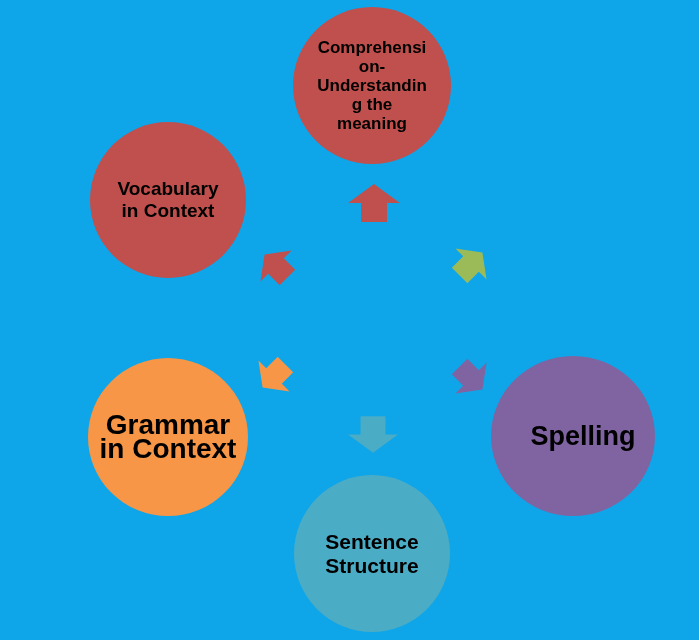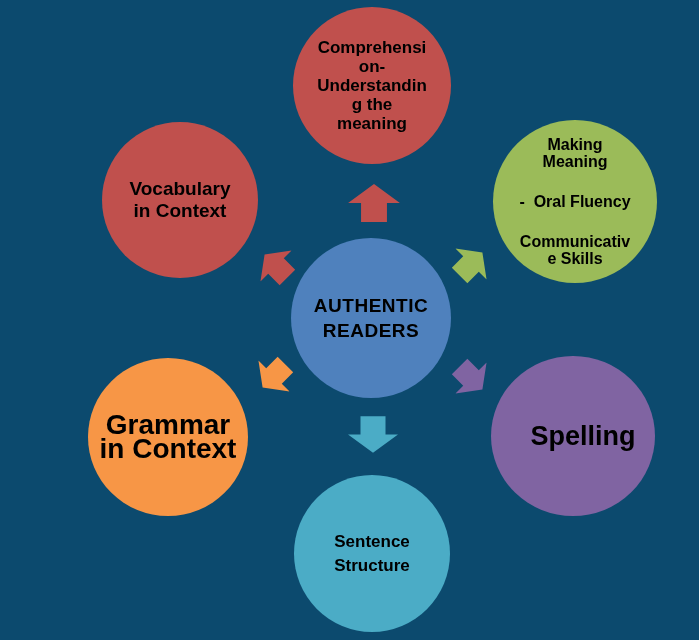--- a/index.html
+++ b/index.html
@@ -19,36 +19,36 @@
     align-items: center;
     justify-content: center;
     text-align: center;
     font-weight: bold;
   }
 
   .ctext { white-space: pre-line; }
 
   
   .c-comprehension { left: 293px; top: 7px;   width: 158px; height: 157px; }
-  .c-vocabulary    { left: 102px;  top: 122px; width: 156px; height: 156px; }
+  .c-vocabulary    { left: 90px;  top: 122px; width: 156px; height: 156px; }
   .c-making        { left: 493px; top: 120px; width: 164px; height: 163px; }
   .c-center        { left: 291px; top: 238px; width: 160px; height: 160px; }
   .c-grammar       { left: 88px;  top: 358px; width: 160px; height: 158px; }
   .c-spelling      { left: 491px; top: 356px; width: 164px; height: 160px; }
   .c-sentence      { left: 294px; top: 475px; width: 156px; height: 157px; }
 
   
   .t-comprehension { font-size: 17px; line-height: 19px; }
   .t-vocabulary    { font-size: 19px; line-height: 22px; }
   .t-making        { font-size: 16px; line-height: 17px; }
   .t-making .para  { margin: 3px 0; white-space: pre-line; }
   .t-center        { font-size: 19px; line-height: 25px; letter-spacing: 0.5px; }
   .t-grammar       { font-size: 28px; line-height: 24px; }
   .t-spelling      { font-size: 27px; line-height: 30px; margin-left: 20px; }
-  .t-sentence      { font-size: 17px; line-height: 24px; }
+  .t-sentence      { font-size: 21px; line-height: 24px; }
 
   
   .arrowbox {
     position: absolute;
     display: flex;
     align-items: center;
     justify-content: center;
   }
   .a-up        { left: 346px; top: 184px; width: 56px; height: 38px; }
   .a-down      { left: 348px; top: 414px; width: 50px; height: 41px; }
@@ -62,49 +62,36 @@
 
   .a-down svg      { transform: rotate(180deg); }
   .a-upleft svg    { transform: rotate(-45deg); }
   .a-upright svg   { transform: rotate(45deg); }
   .a-downleft svg  { transform: rotate(-135deg); }
   .a-downright svg { transform: rotate(135deg); }
 </style>
 </head>
 <body>
 
-<div class="canvas" style="background-color: #0c4a6e; color: rgb(0, 0, 0);">
+<div class="canvas" style="background-color: #0ea5e9; color: rgb(0, 0, 0);">
 
   <div class="circle c-comprehension" style="background-color: rgb(192, 80, 77);">
     <div class="ctext t-comprehension">Comprehensi
 on-
 Understandin
 g the
 meaning</div>
   </div>
 
   <div class="circle c-vocabulary" style="background-color: rgb(192, 80, 77);">
     <div class="ctext t-vocabulary">Vocabulary
 in Context</div>
   </div>
 
-  <div class="circle c-making" style="background-color: rgb(155, 187, 89);">
-    <div class="ctext t-making">
-      <div class="para">Making
-Meaning</div>
-      <div class="para">-&nbsp; Oral Fluency</div>
-      <div class="para">Communicativ
-e Skills</div>
-    </div>
-  </div>
 
-  <div class="circle c-center" style="background-color: rgb(79, 129, 189);">
-    <div class="ctext t-center">AUTHENTIC
-READERS</div>
-  </div>
 
   <div class="circle c-grammar" style="background-color: rgb(247, 150, 70);">
     <div class="ctext t-grammar">Grammar
 in Context</div>
   </div>
 
   <div class="circle c-spelling" style="background-color: rgb(128, 100, 162);">
     <div class="ctext t-spelling">Spelling</div>
   </div>
 

